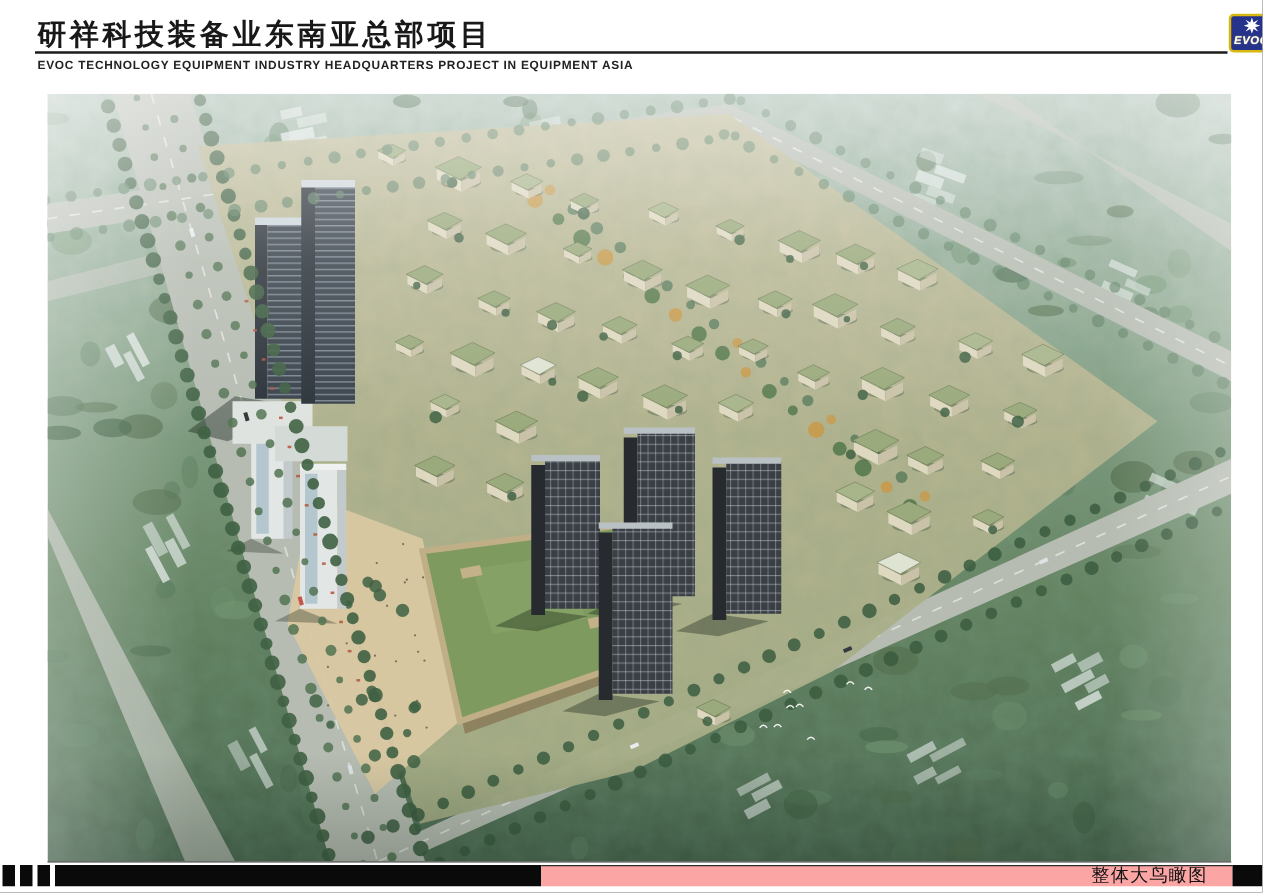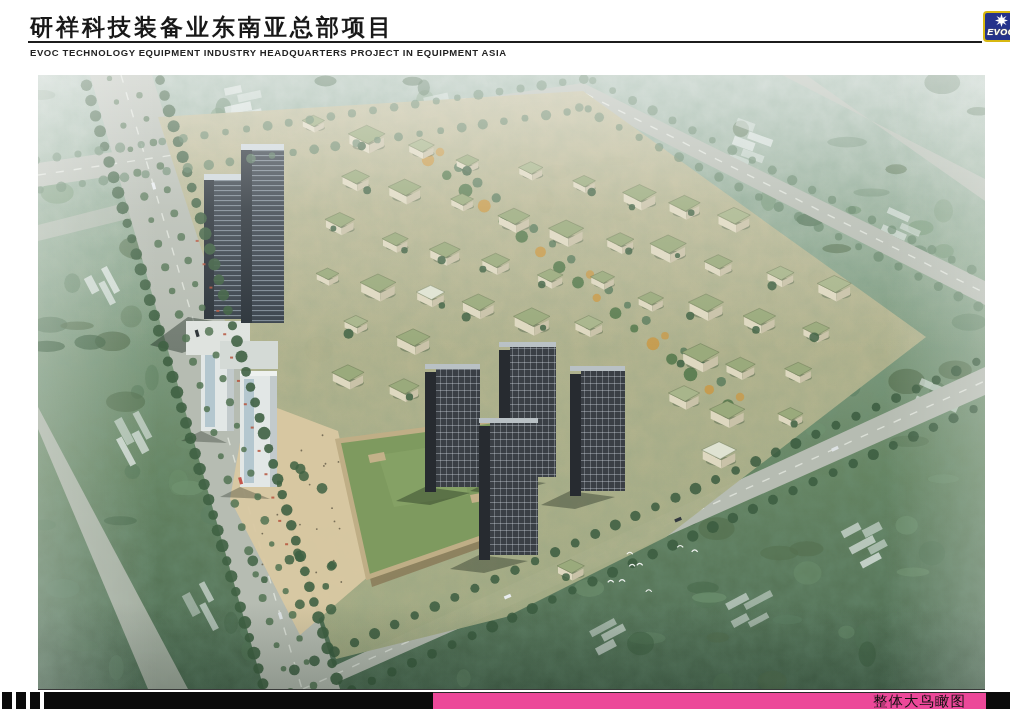--- a/index.html
+++ b/index.html
@@ -37,21 +37,21 @@
   .render svg{display:block;width:947px;height:614px;}
   
   .footer{position:absolute;left:0;top:692px;width:1010px;height:17px;}
   .stripe,.bar,.end{position:absolute;top:0;height:17px;background:#0a0a0a;}
   .s1{left:2px;width:10px;}
   .s2{left:16px;width:10px;}
   .s3{left:30px;width:10px;}
   .bar{left:44px;width:389px;}
   .end{left:986px;width:24px;}
   .caption-box{
-    position:absolute;left:433px;top:0;width:553px;height:17px;background:#ec4899;
+    position:absolute;left:433px;top:0;width:553px;height:17px;background:#fca5a5;
     display:flex;align-items:center;justify-content:flex-end;padding-right:20px;
     box-sizing:border-box;border-top:1px solid #2a2a2a;
   }
   .caption{
     font-family:"DejaVu Serif","Liberation Serif",serif;
     font-size:14.5px;color:#111;letter-spacing:1px;line-height:17px;
   }
 </style>
 </head>
 <body>

